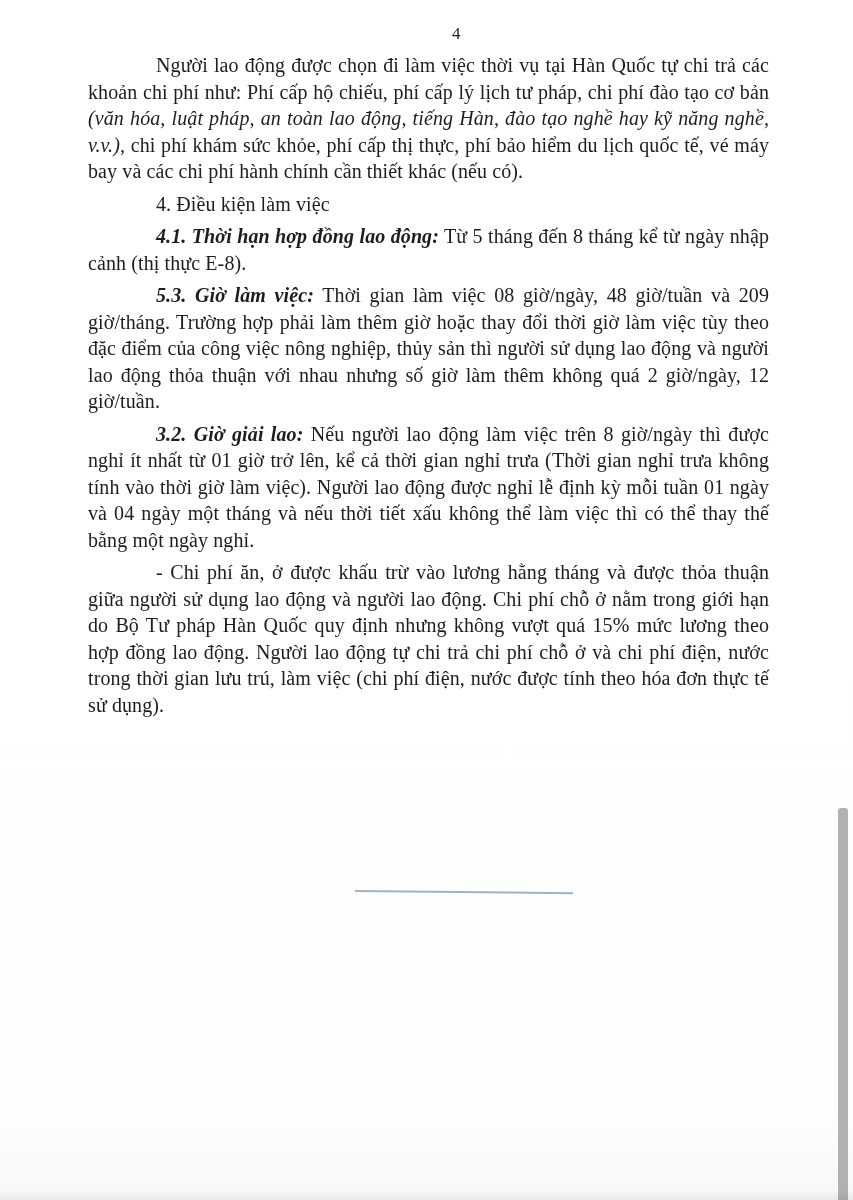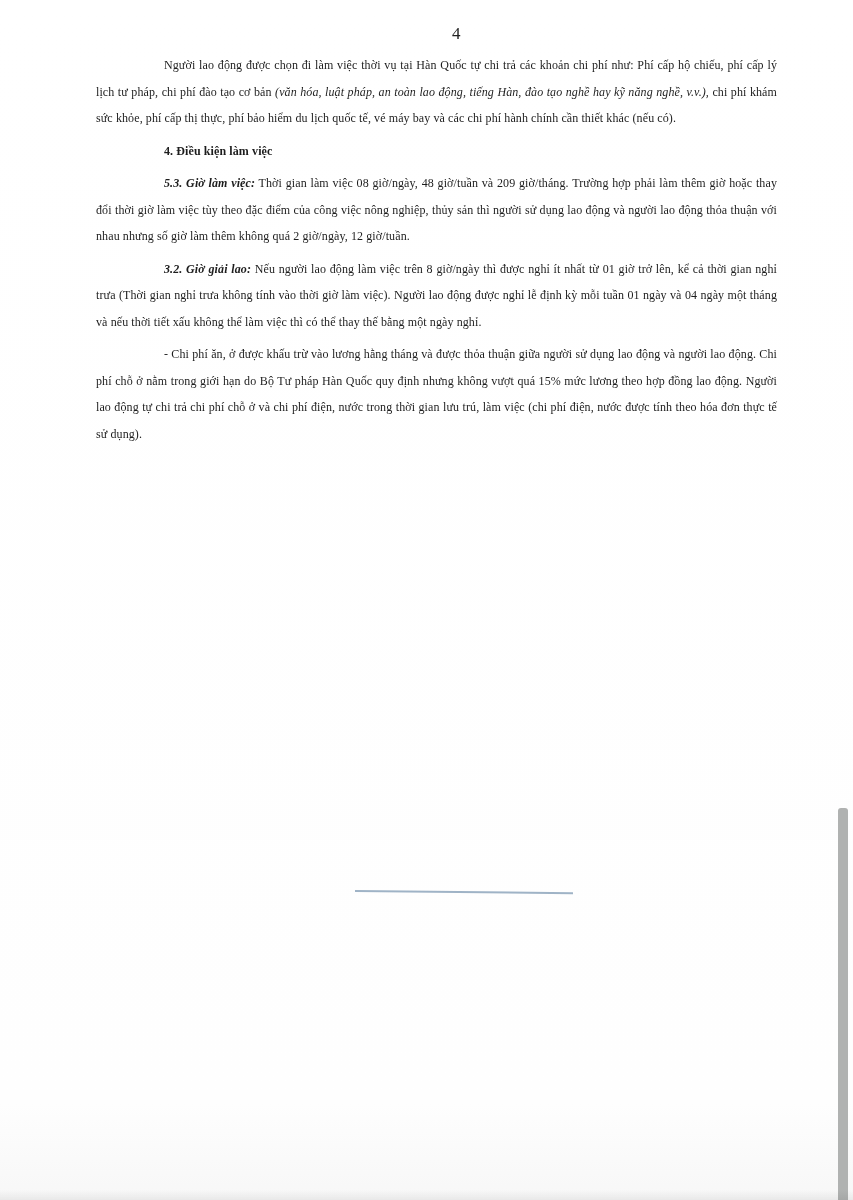--- a/index.html
+++ b/index.html
@@ -18,33 +18,33 @@
   }
   .page-number {
     position: absolute;
     top: 24px;
     left: 452px;
     font-size: 17px;
     color: #222;
   }
   .doc {
     position: absolute;
-    left: 96px;
+    left: 88px;
     top: 52px;
     width: 681px;
-    font-size: 12px;
+    font-size: 20px;
     line-height: 26.5px;
     text-align: justify;
     letter-spacing: 0.1px;
   }
   .para {
     margin: 0 0 6px 0;
     text-indent: 68px;
   }
-  .bold { font-weight: bold; }
+  .bold { font-weight: normal; }
   .bi   { font-weight: bold; font-style: italic; }
   .it   { font-style: italic; }
   .sig-line {
     position: absolute;
     left: 355px;
     top: 890px;
     width: 218px;
     height: 2px;
     transform: rotate(0.6deg);
     transform-origin: left center;
@@ -72,20 +72,21 @@
 <div class="page">
 
   <div class="page-number">4</div>
 
   <div class="doc">
 
     <p class="para"><span>Người lao động được chọn đi làm việc thời vụ tại Hàn Quốc tự chi trả các khoản chi phí như: Phí cấp hộ chiếu, phí cấp lý lịch tư pháp, chi phí đào tạo cơ bản </span><span class="it">(văn hóa, luật pháp, an toàn lao động, tiếng Hàn, đào tạo nghề hay kỹ năng nghề, v.v.),</span><span> chi phí khám sức khỏe, phí cấp thị thực, phí bảo hiểm du lịch quốc tế, vé máy bay và các chi phí hành chính cần thiết khác (nếu có).</span></p>
 
     <p class="para bold">4. Điều kiện làm việc</p>
 
+    <p class="para"><span class="bi">4.1. Thời hạn hợp đồng lao động:</span><span> Từ 5 tháng đến 8 tháng kể từ ngày nhập cảnh (thị thực E-8).</span></p>
 
 
     <p class="para"><span class="bi">5.3. Giờ làm việc:</span><span> Thời gian làm việc 08 giờ/ngày, 48 giờ/tuần và 209 giờ/tháng. Trường hợp phải làm thêm giờ hoặc thay đổi thời giờ làm việc tùy theo đặc điểm của công việc nông nghiệp, thủy sản thì người sử dụng lao động và người lao động thỏa thuận với nhau nhưng số giờ làm thêm không quá 2 giờ/ngày, 12 giờ/tuần.</span></p>
 
     <p class="para"><span class="bi">3.2. Giờ giải lao:</span><span> Nếu người lao động làm việc trên 8 giờ/ngày thì được nghỉ ít nhất từ 01 giờ trở lên, kể cả thời gian nghỉ trưa (Thời gian nghỉ trưa không tính vào thời giờ làm việc). Người lao động được nghỉ lễ định kỳ mỗi tuần 01 ngày và 04 ngày một tháng và nếu thời tiết xấu không thể làm việc thì có thể thay thế bằng một ngày nghỉ.</span></p>
 
 
 
     <p class="para">- Chi phí ăn, ở được khấu trừ vào lương hằng tháng và được thỏa thuận giữa người sử dụng lao động và người lao động. Chi phí chỗ ở nằm trong giới hạn do Bộ Tư pháp Hàn Quốc quy định nhưng không vượt quá 15% mức lương theo hợp đồng lao động. Người lao động tự chi trả chi phí chỗ ở và chi phí điện, nước trong thời gian lưu trú, làm việc (chi phí điện, nước được tính theo hóa đơn thực tế sử dụng).</p>
 

